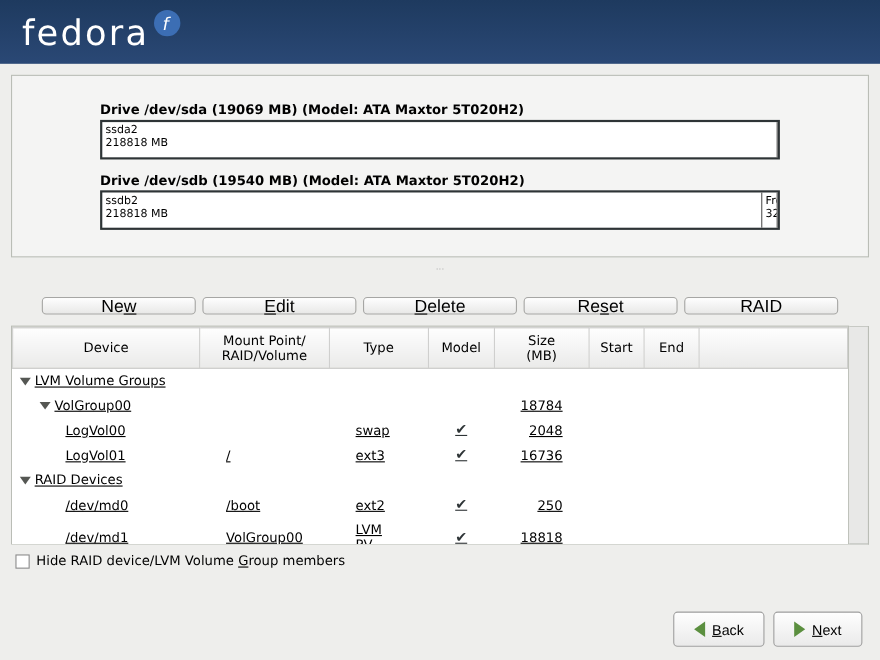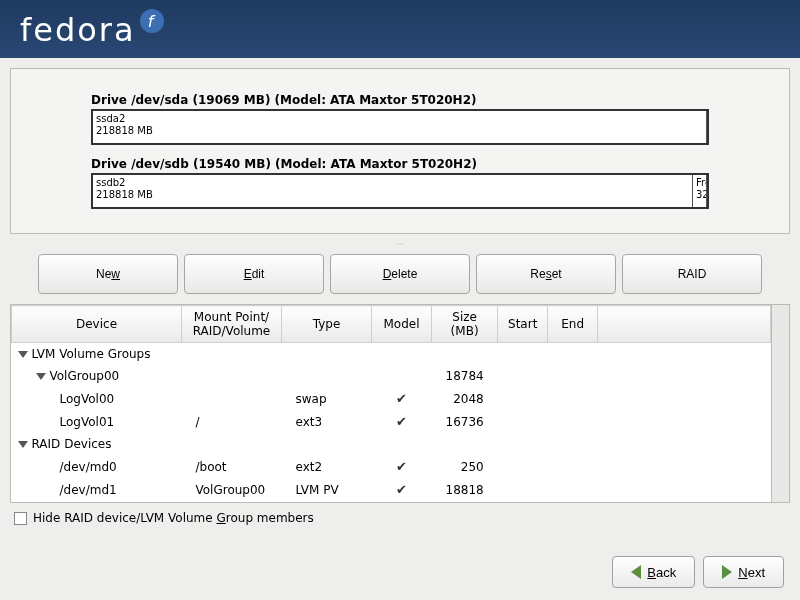--- a/index.html
+++ b/index.html
@@ -9,29 +9,29 @@
 .logo-icon { width: 24px; height: 24px; background: #3c6eb4; border-radius: 50%; margin-left: 4px; margin-bottom: 16px; display: flex; align-items: center; justify-content: center; color: white; font-size: 16px; font-style: italic; }
 .content { background: #eeeeec; height: 542px; padding: 10px; display: flex; flex-direction: column; gap: 6px; }
 .drive-panel { background: #f4f4f3; border: 1px solid #babdb6; padding: 24px 80px; }
 .drive-block { margin-bottom: 12px; }
 .drive-title { font-weight: bold; font-size: 12px; margin-bottom: 2px; }
 .drive-bar { border: 2px solid #2e3436; background: white; height: 36px; display: flex; }
 .part { padding: 2px 3px; font-size: 10px; line-height: 12px; border-right: 1px solid #555; overflow: hidden; }
 .part.small { flex: 0 0 14px; }
 .part.big { flex: 1; }
 .button-row { display: flex; gap: 6px; padding: 4px 28px; }
-.button-row button { flex: 1; height: 40px; background: linear-gradient(#fefefe,#e8e8e7); border: 1px solid #a6a6a4; border-radius: 4px; font-size: 12px; cursor: pointer; }
+.button-row button { flex: 1; height: 16px; background: linear-gradient(#fefefe,#e8e8e7); border: 1px solid #a6a6a4; border-radius: 4px; font-size: 16px; cursor: pointer; margin-top: 16px; }
 .button-row button.selected { border: 2px solid #4a6ea5; background: linear-gradient(#fafcfe,#e8eef6); }
 .underline { text-decoration: underline; }
 .table-area { display: flex; height: 199px; }
 .table-scroll { flex: 1; border: 1px solid #babdb6; background: white; overflow-y: auto; }
 .scrollbar { width: 18px; background: #e8e8e7; border: 1px solid #babdb6; border-left: none; }
 .tbl { width: 100%; border-collapse: collapse; font-size: 12px; }
 .tbl th { background: linear-gradient(#fefefe,#eaeae9); border: 1px solid #cfcfce; padding: 4px 6px; text-align: center; font-weight: normal; height: 34px; }
-.tbl td { padding: 4px 14px; border-bottom: 0; height: 22px; }
+.tbl td { padding: 4px 24px; border-bottom: 0; height: 22px; text-decoration: underline; }
 .tri { display: inline-block; width: 0; height: 0; border-left: 5px solid transparent; border-right: 5px solid transparent; border-top: 7px solid #555753; margin-right: 4px; cursor: pointer; }
 .check { font-size: 13px; color: #2e3436; text-align: center; }
 .num { text-align: right; padding-right: 10px; }
 .footer-row { display: flex; align-items: center; gap: 6px; padding: 2px 4px; }
 .checkbox { width: 13px; height: 13px; border: 1px solid #888; background: white; cursor: pointer; }
 .nav-footer { position: absolute; bottom: 12px; right: 16px; display: flex; gap: 8px; }
 .nav-btn { display: flex; align-items: center; gap: 6px; height: 32px; padding: 0 18px; background: linear-gradient(#fefefe,#eaeaea); border: 1px solid #a0a0a0; border-radius: 4px; cursor: pointer; font-size: 13px; }
 .arrow-l { width: 0; height: 0; border-top: 7px solid transparent; border-bottom: 7px solid transparent; border-right: 10px solid #5b8f3f; }
 .arrow-r { width: 0; height: 0; border-top: 7px solid transparent; border-bottom: 7px solid transparent; border-left: 10px solid #5b8f3f; }
 .hr-handle { height: 4px; text-align: center; font-size: 8px; color: #aaa; }

